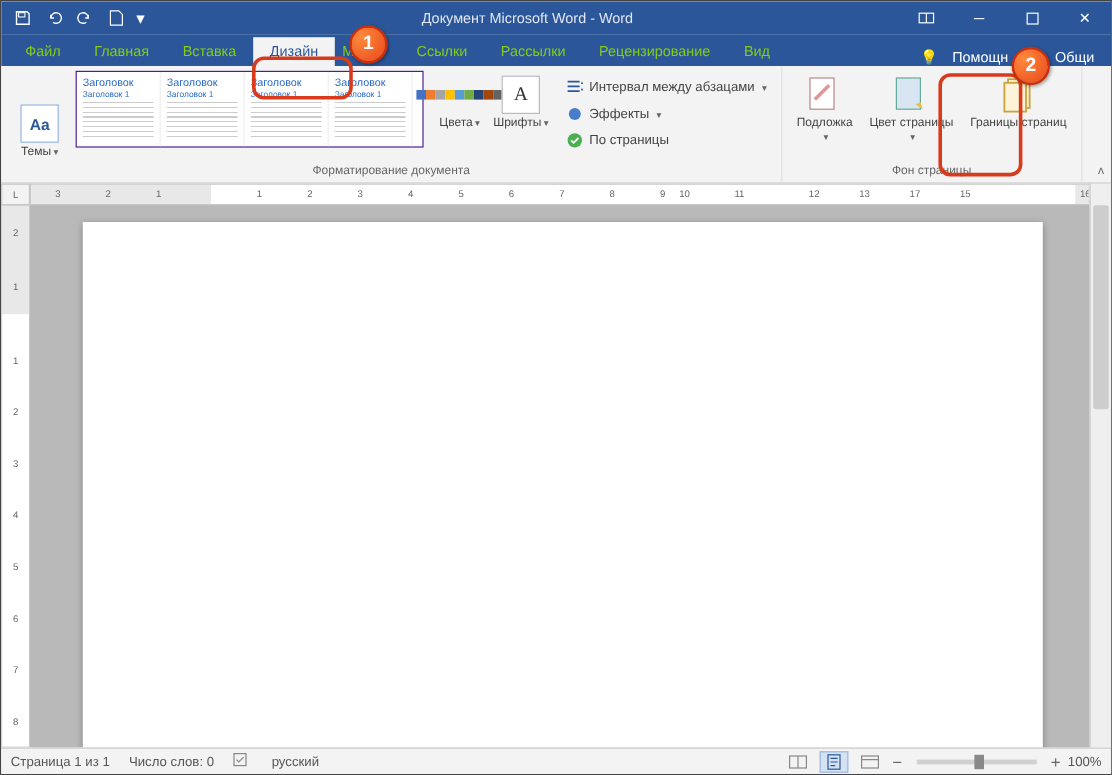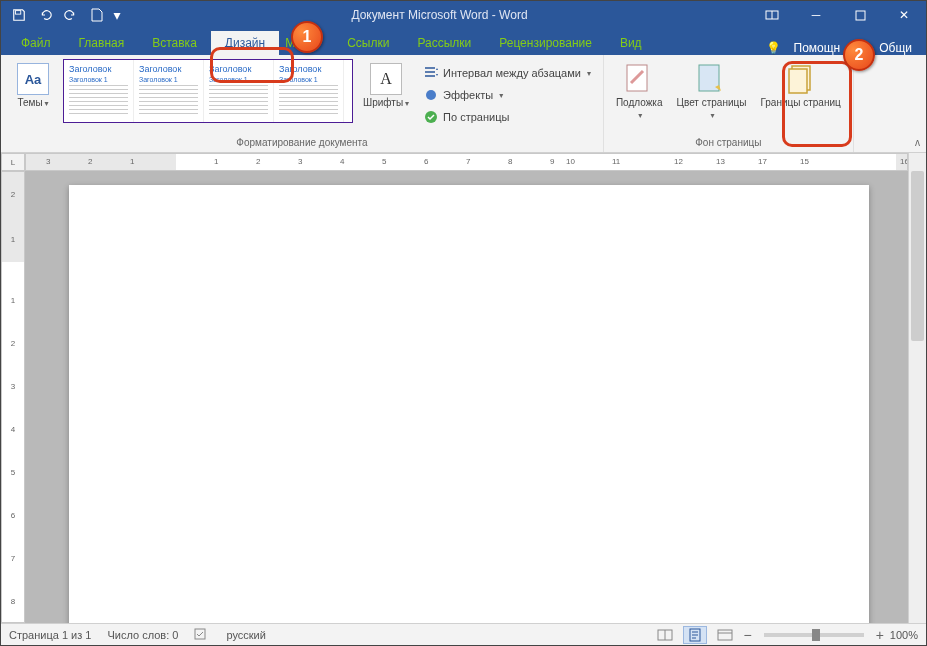--- a/index.html
+++ b/index.html
@@ -25,21 +25,21 @@
 
 .ribbon { height: 98px; background: #f3f3f3; border-bottom: 1px solid #d0d0d0; display: flex; position: relative; }
 .group { display: flex; flex-direction: column; align-items: center; justify-content: space-between; padding: 4px 8px 2px; border-right: 1px solid #e0e0e0; height: 100%; }
 .group-content { display: flex; align-items: flex-start; gap: 6px; flex: 1; }
 .group-label { font-size: 10px; color: #666; padding-bottom: 2px; }
 
 .big-btn { display: flex; flex-direction: column; align-items: center; justify-content: center; gap: 2px; min-width: 48px; padding: 4px 4px; cursor: pointer; }
 .big-btn .icon { width: 32px; height: 32px; display: flex; align-items: center; justify-content: center; }
 .big-btn .lbl { font-size: 10px; color: #444; text-align: center; line-height: 12px; }
 
-.themes-icon { width: 32px; height: 32px; background: #fff; border: 1px solid #97b4de; display: flex; align-items: center; justify-content: center; font-size: 13px; color: #2b579a; font-weight: bold; }
+.themes-icon { width: 32px; height: 32px; background: #fff; border: 1px solid #97b4de; display: flex; align-items: center; justify-content: center; font-size: 13px; color: #2b579a; font-weight: bold; margin-top: 24px; }
 
 .styles-gallery { width: 290px; height: 64px; border: 1px solid #4c1d95; background: #fff; display: flex; overflow: hidden; }
 .style-item { width: 70px; padding: 4px 5px; border-right: 1px solid #eee; }
 .style-title { font-size: 9px; color: #2a6bc7; display: block; margin-bottom: 2px; }
 .style-sub { font-size: 7px; color: #2a6bc7; display: block; margin-bottom: 2px; }
 .style-lines { height: 30px; background: repeating-linear-gradient(to bottom, #999 0, #999 1px, transparent 1px, transparent 4px); opacity: 0.5; }
 
 .colors-icon { width: 24px; height: 24px; }
 .colors-icon .row { display: flex; }
 .colors-icon .c { width: 8px; height: 8px; }
@@ -172,20 +172,40 @@
             <div class="style-lines"></div>
           </div>
         <div class="style-item">
             <span class="style-title">Заголовок</span>
             <span class="style-sub">Заголовок 1</span>
             <div class="style-lines"></div>
           </div>
       </div>
       <div style="display:flex;flex-direction:column;gap:0">
         <div style="display:flex">
+          <div class="big-btn">
+            <div class="colors-icon icon">
+              <div class="row">
+                  <div class="c" style="background:#4472c4"></div>
+                  <div class="c" style="background:#ed7d31"></div>
+                  <div class="c" style="background:#a5a5a5"></div>
+                </div>
+              <div class="row">
+                  <div class="c" style="background:#ffc000"></div>
+                  <div class="c" style="background:#5b9bd5"></div>
+                  <div class="c" style="background:#70ad47"></div>
+                </div>
+              <div class="row">
+                  <div class="c" style="background:#264478"></div>
+                  <div class="c" style="background:#9e480e"></div>
+                  <div class="c" style="background:#636363"></div>
+                </div>
+            </div>
+            <div class="lbl"><span>Цвета</span><span class="icon-chevron">▾</span></div>
+          </div>
           <div class="big-btn">
             <div class="fonts-icon icon">A</div>
             <div class="lbl"><span>Шрифты</span><span class="icon-chevron">▾</span></div>
           </div>
         </div>
       </div>
       <div style="display:flex;flex-direction:column;gap:2px;padding-top:4px">
         <div class="small-row">
           <svg class="ic" viewBox="0 0 16 16">
               <path d="M2 3h10M2 7h10M2 11h10" stroke="#2b579a" stroke-width="1.5"></path>

